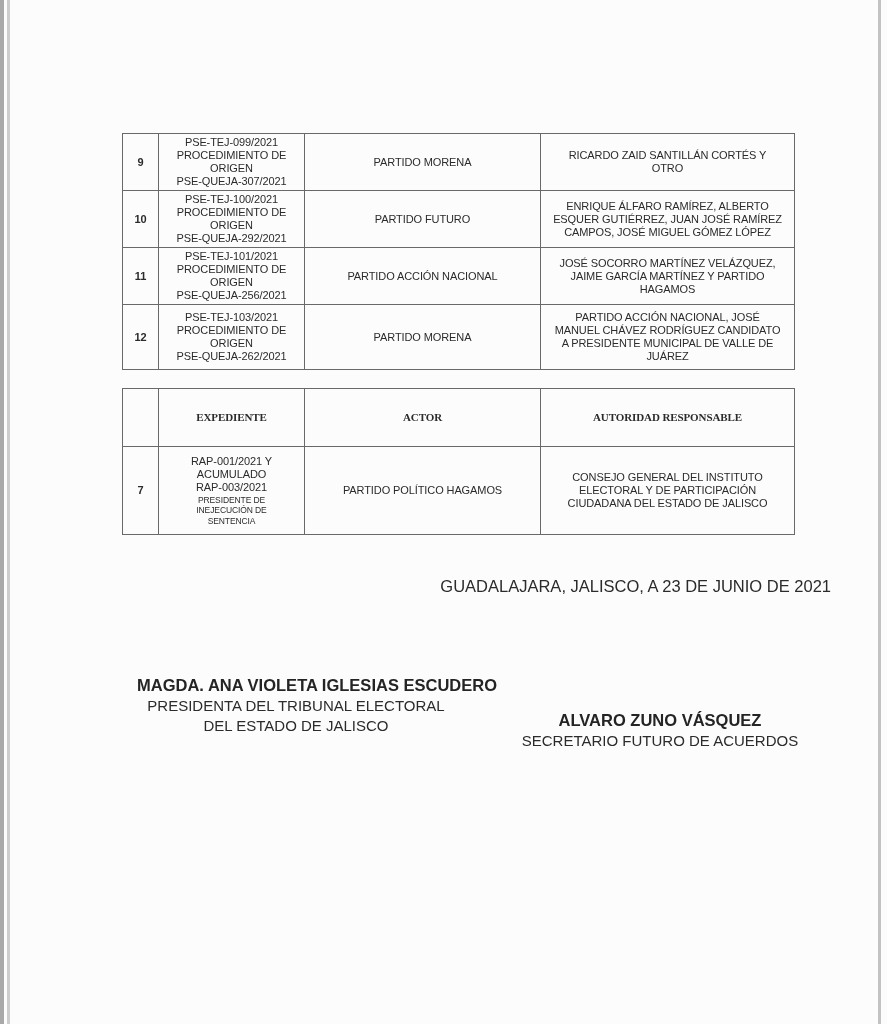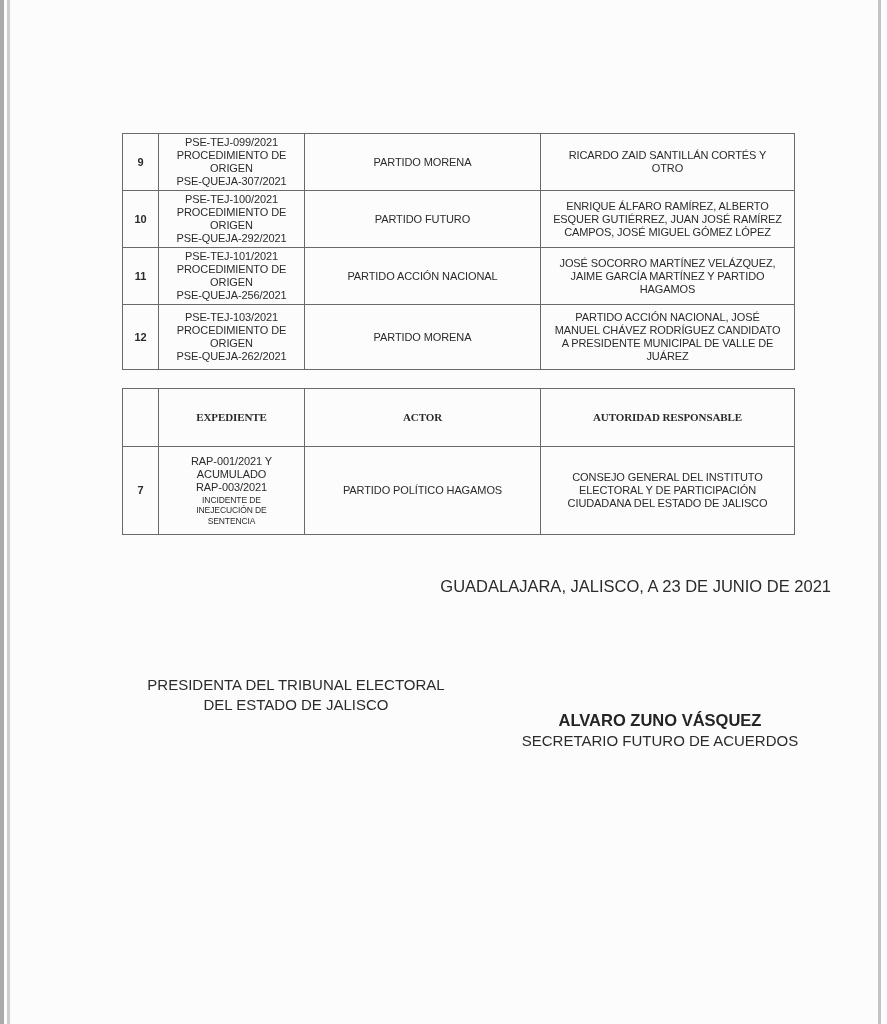--- a/index.html
+++ b/index.html
@@ -131,35 +131,36 @@
         <td class="bold">EXPEDIENTE</td>
         <td class="bold">ACTOR</td>
         <td class="bold">AUTORIDAD RESPONSABLE</td>
       </tr>
       <tr class="h88">
         <td class="num">7</td>
         <td>
           <div class="pre">RAP-001/2021 Y
 ACUMULADO
 RAP-003/2021</div>
-          <div class="pre small">INCIDENTE DE
+          <div class="pre small">PRESIDENTE DE
 INEJECUCIÓN DE
 SENTENCIA</div>
         </td>
         <td>PARTIDO POLÍTICO HAGAMOS</td>
         <td class="pre">CONSEJO GENERAL DEL INSTITUTO
 ELECTORAL Y DE PARTICIPACIÓN
 CIUDADANA DEL ESTADO DE JALISCO</td>
       </tr>
     </tbody>
   </table>
 
   <div class="dateline">GUADALAJARA, JALISCO, A 23 DE JUNIO DE 2021</div>
 
   <div class="sig sig-left">
+    <div class="sig-name">MAGDA. ANA VIOLETA IGLESIAS ESCUDERO</div>
     <div class="sig-title">PRESIDENTA DEL TRIBUNAL ELECTORAL
 DEL ESTADO DE JALISCO</div>
   </div>
 
   <div class="sig sig-right">
     <div class="sig-name">ALVARO ZUNO VÁSQUEZ</div>
     <div class="sig-title">SECRETARIO FUTURO DE ACUERDOS</div>
   </div>
 
 </div>

